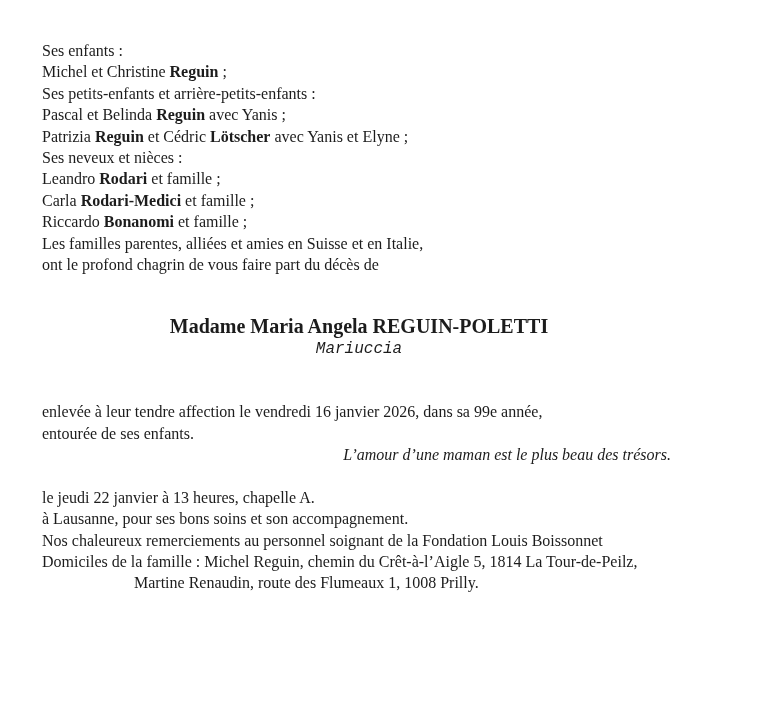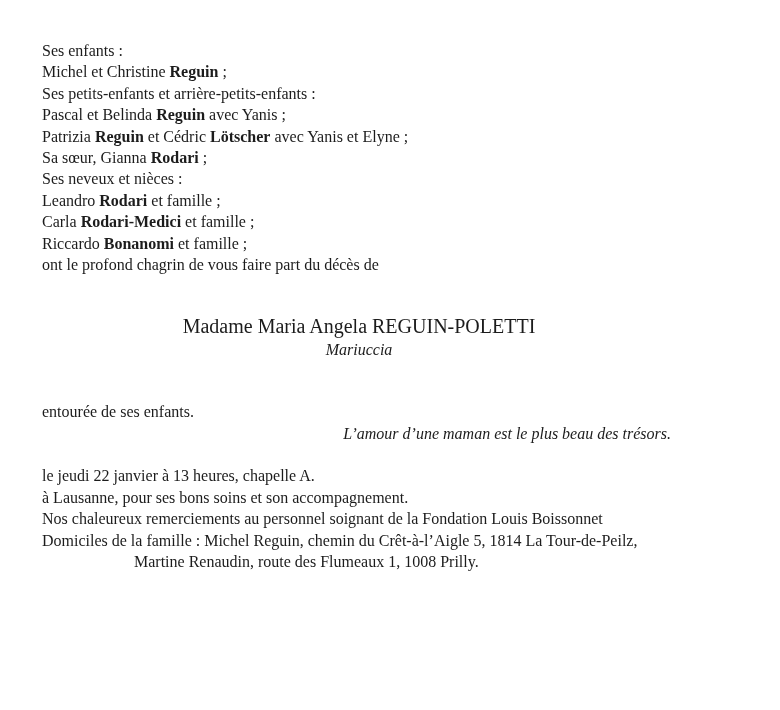--- a/index.html
+++ b/index.html
@@ -17,29 +17,30 @@
     overflow: hidden;
   }
   .line { white-space: nowrap; }
   .line b { font-weight: bold; }
   .name-block {
     text-align: center;
     margin-top: 38px;
     padding-right: 18px;
   }
   .deceased-name {
-    font-weight: normal;
+    font-weight: bold;
     font-size: 20px;
     line-height: 26px;
     white-space: nowrap;
   }
   .nickname {
     font-style: italic;
     font-size: 16px;
     line-height: 21px;
+    font-family: Liberation Mono, monospace;
   }
   .passing-block { margin-top: 41px; }
   .quote {
     text-align: right;
     font-style: italic;
     margin-right: 23px;
     white-space: nowrap;
   }
   .ceremony-block { margin-top: 21px; }
   .line.indent { margin-left: 92px; font-family: Liberation Serif, serif; }
@@ -48,34 +49,35 @@
 <body>
 
 <div class="page">
 
   <div class="family-block">
       <div class="line"><span>Ses enfants :</span></div>
       <div class="line"><span>Michel et Christine </span><b>Reguin</b><span> ;</span></div>
       <div class="line"><span>Ses petits-enfants et arrière-petits-enfants :</span></div>
       <div class="line"><span>Pascal et Belinda </span><b>Reguin</b><span> avec Yanis ;</span></div>
       <div class="line"><span>Patrizia </span><b>Reguin</b><span> et Cédric </span><b>Lötscher</b><span> avec Yanis et Elyne ;</span></div>
-      <div class="line"><span>Sa sœur, Gianna </span><b>Rodari</b><span> ;</span></div>
       <div class="line"><span>Ses neveux et nièces :</span></div>
       <div class="line"><span>Leandro </span><b>Rodari</b><span> et famille ;</span></div>
       <div class="line"><span>Carla </span><b>Rodari-Medici</b><span> et famille ;</span></div>
       <div class="line"><span>Riccardo </span><b>Bonanomi</b><span> et famille ;</span></div>
+      <div class="line"><span>Les familles parentes, alliées et amies en Suisse et en Italie,</span></div>
       <div class="line"><span>ont le profond chagrin de vous faire part du décès de</span></div>
     </div>
 
   <div class="name-block">
     <div class="deceased-name">Madame Maria Angela REGUIN-POLETTI</div>
     <div class="nickname">Mariuccia</div>
   </div>
 
   <div class="passing-block">
+      <div class="line"><span>enlevée à leur tendre affection le vendredi 16 janvier 2026, dans sa 99e année,</span></div>
       <div class="line"><span>entourée de ses enfants.</span></div>
     </div>
 
   <div class="quote">L’amour d’une maman est le plus beau des trésors.</div>
 
   <div class="ceremony-block">
       <div class="line"><span>le jeudi 22 janvier à 13 heures, chapelle A.</span></div>
       <div class="line"><span>à Lausanne, pour ses bons soins et son accompagnement.</span></div>
       <div class="line"><span>Nos chaleureux remerciements au personnel soignant de la Fondation Louis Boissonnet</span></div>
       <div class="line"><span>Domiciles de la famille : Michel Reguin, chemin du Crêt-à-l’Aigle 5, 1814 La Tour-de-Peilz,</span></div>

